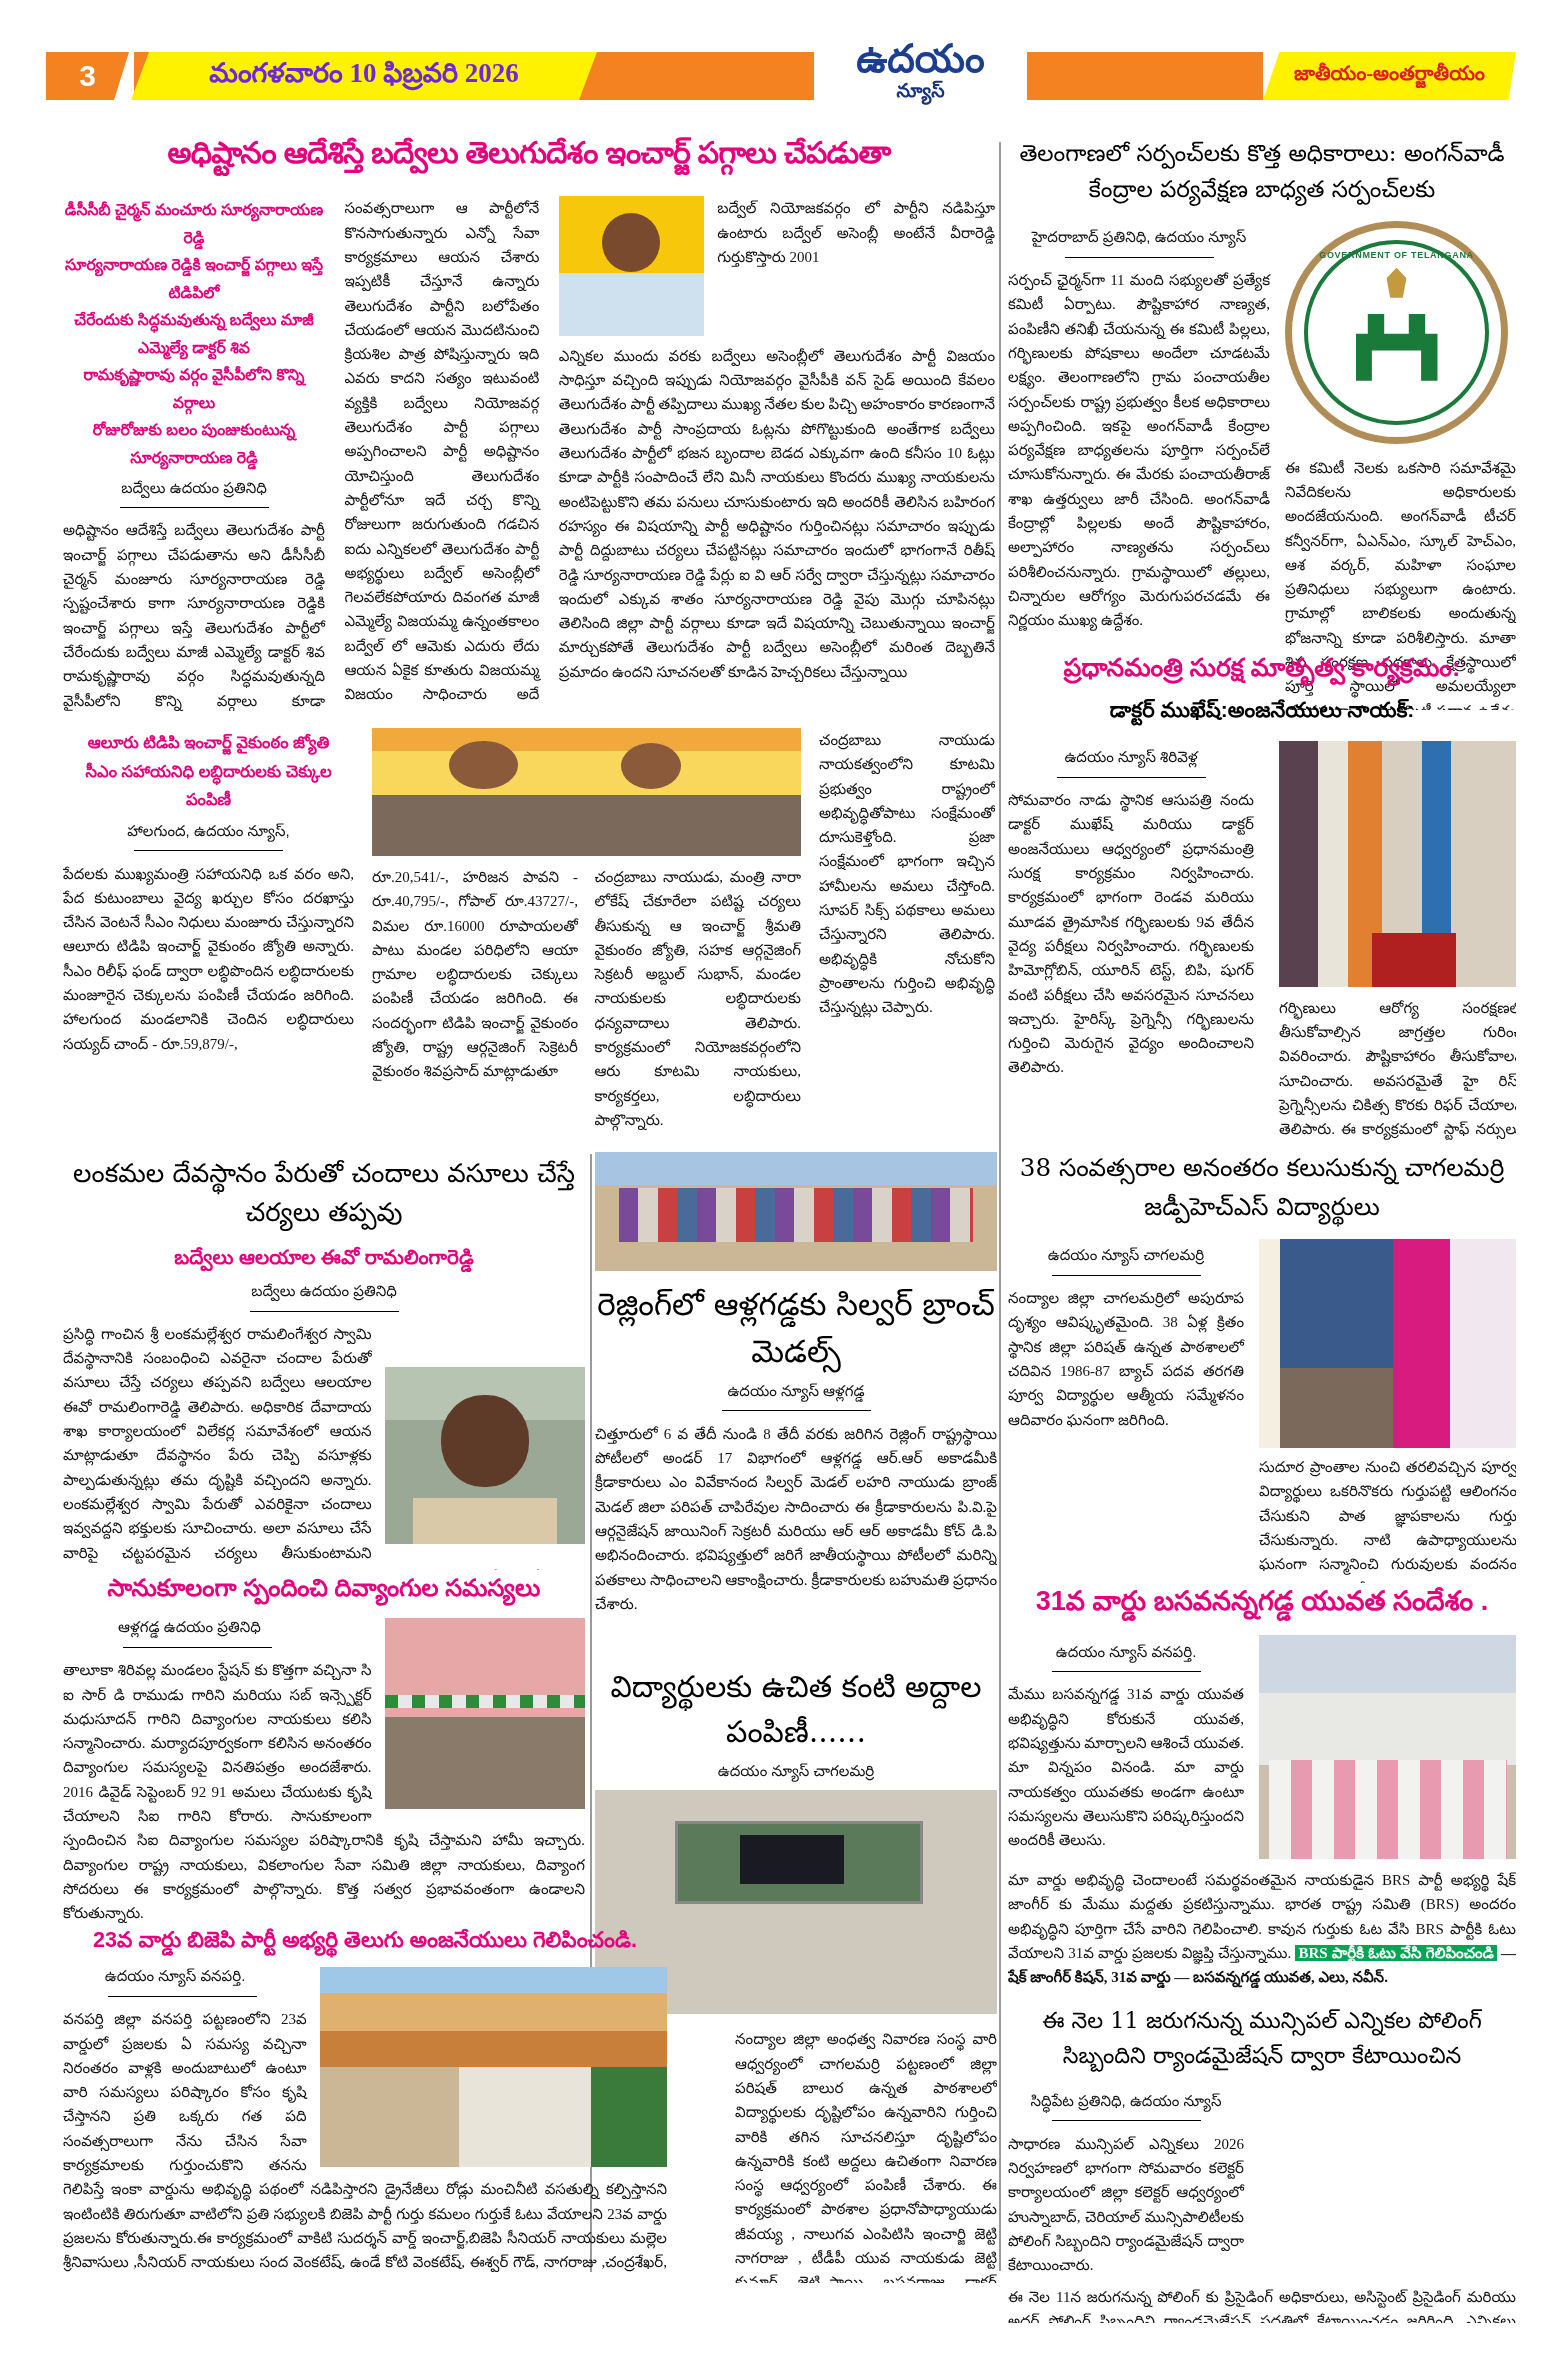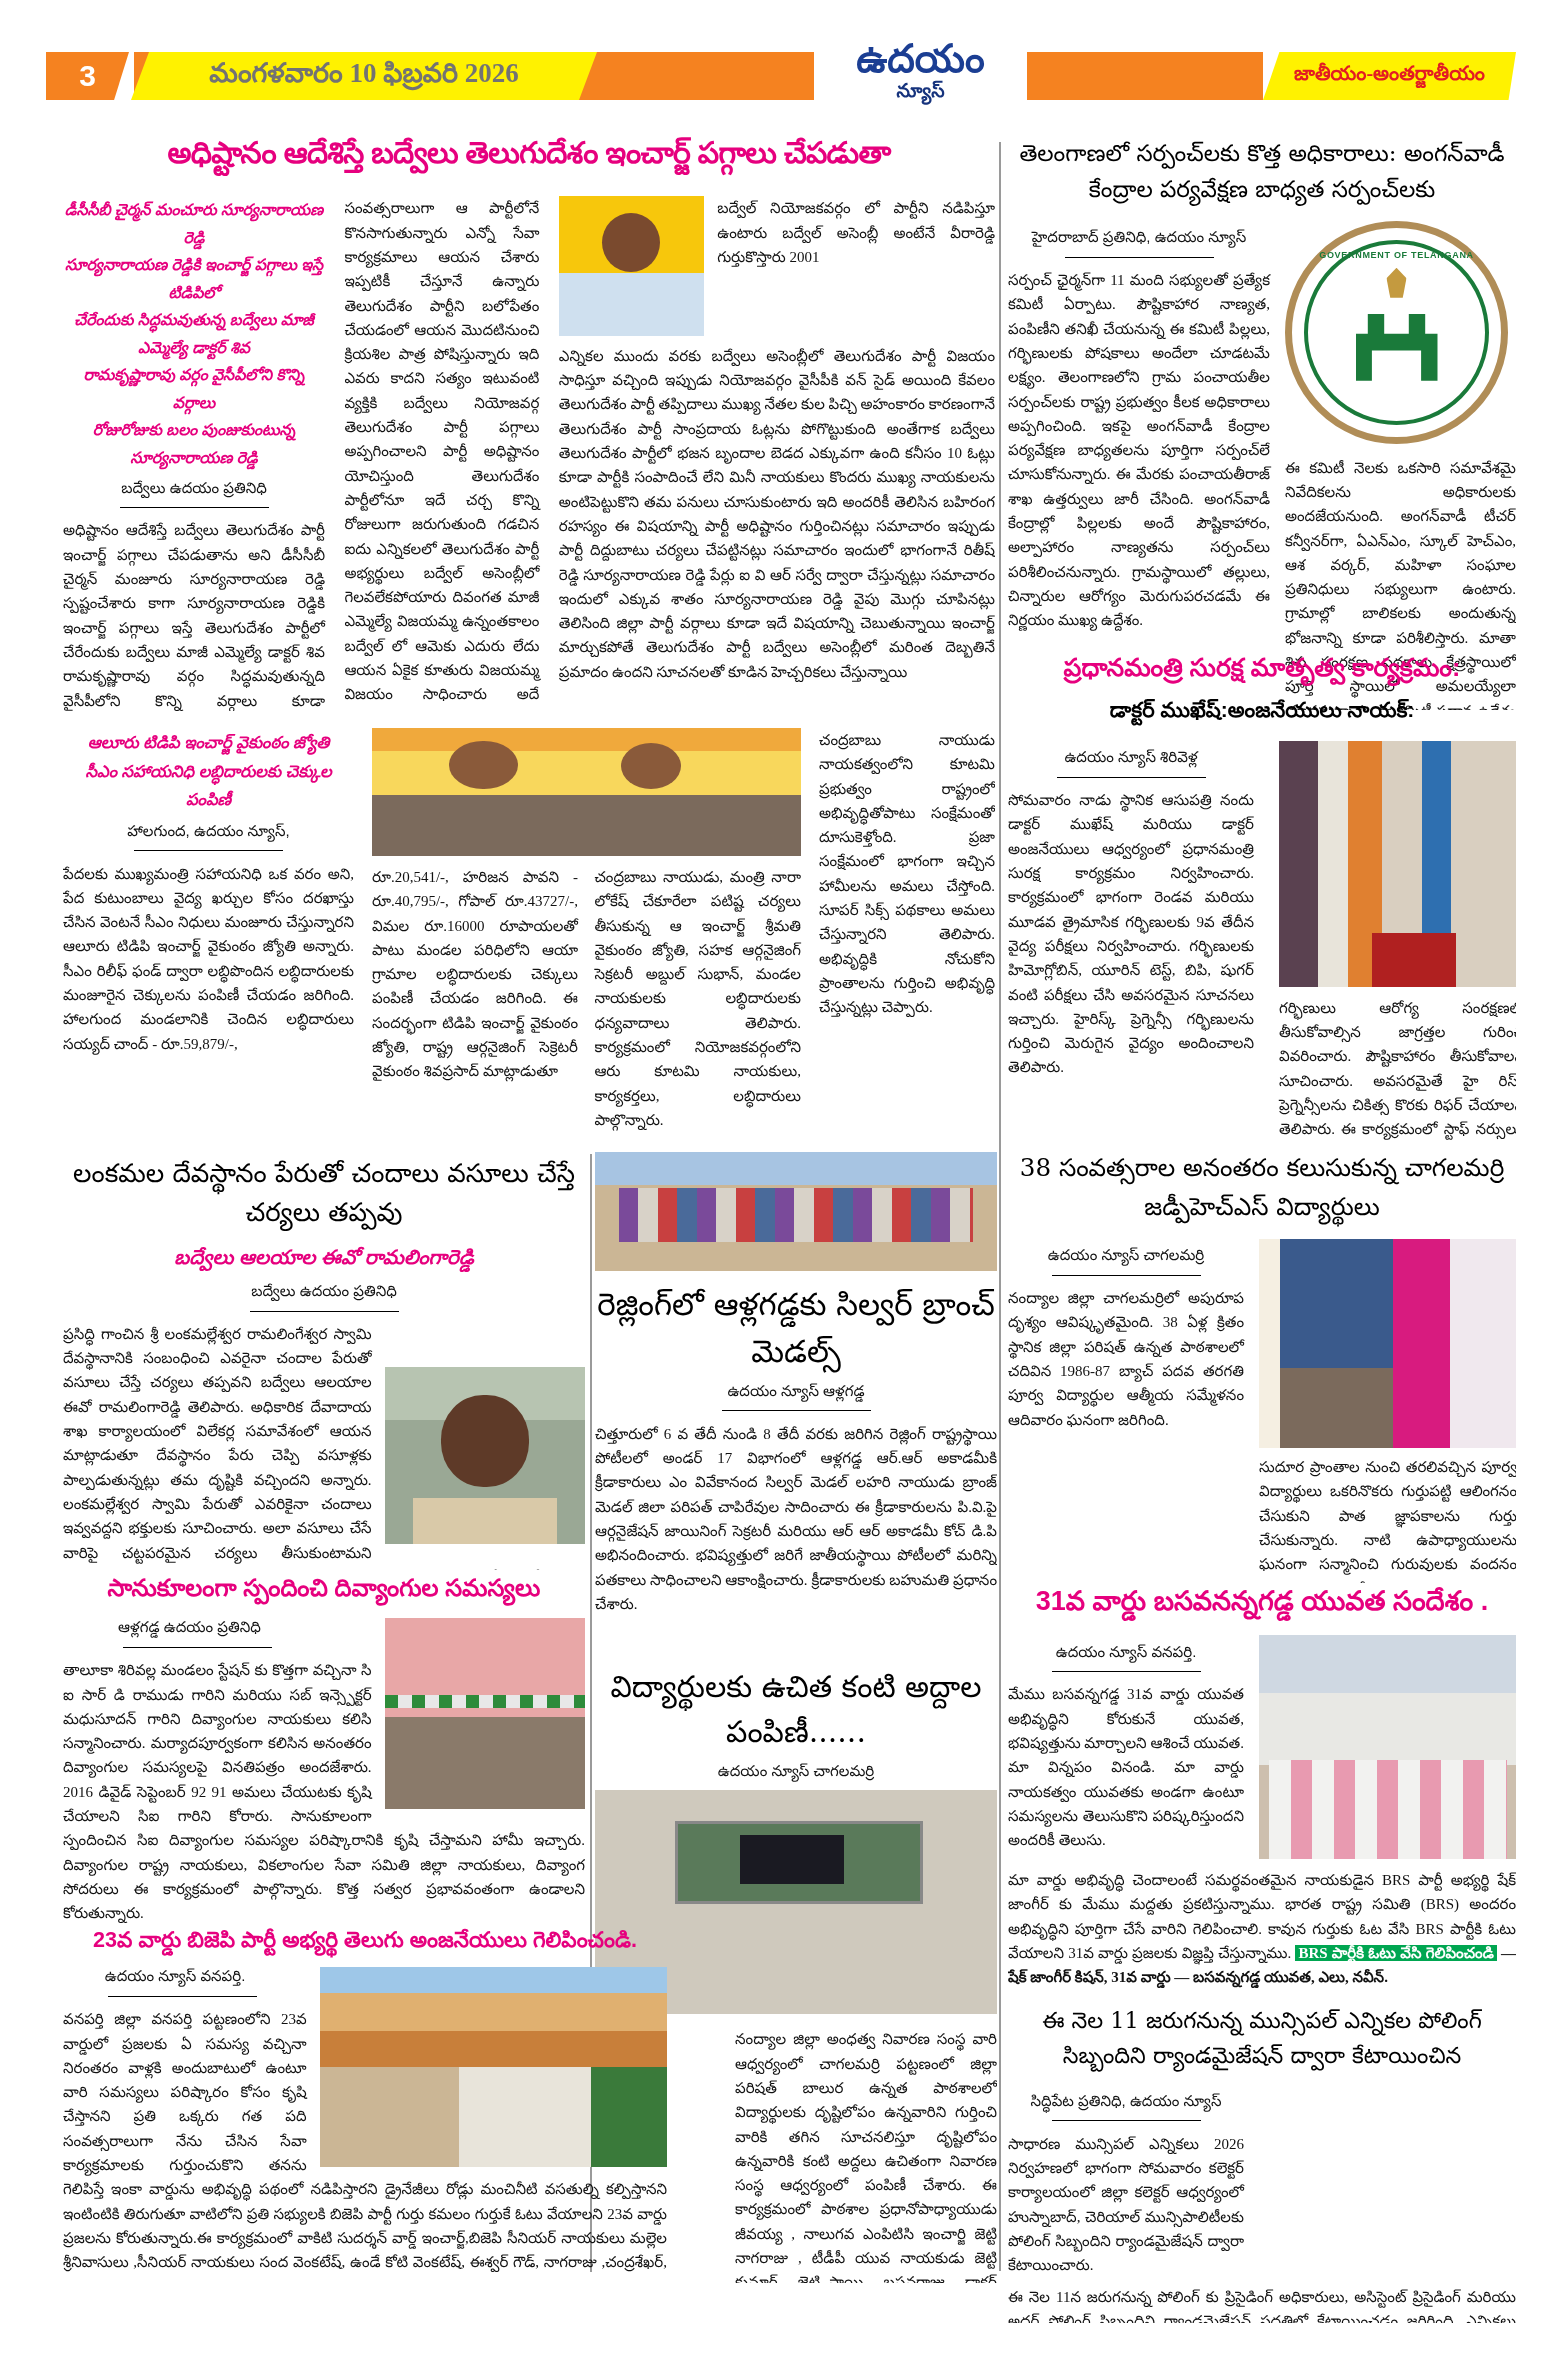--- a/index.html
+++ b/index.html
@@ -6,38 +6,38 @@
   .page{position:relative;width:1561px;height:2354px;background:#ffffff;margin:0 auto;
         font-family:"Liberation Serif","DejaVu Serif",serif;color:#111;overflow:hidden;}
   
   .mast{position:absolute;left:0;top:0;width:100%;height:127px;}
   .band{position:absolute;top:52px;height:48px;}
   .band-orange-mid{left:134px;width:1129px;background:#f58220;}
   .pageno{left:46px;width:83px;background:#f58220;clip-path:polygon(0 0,100% 0,82% 100%,0 100%);
           color:#fff;font-family:"Liberation Sans",sans-serif;font-weight:bold;font-size:30px;
           display:flex;align-items:center;justify-content:center;}
   .dateband{left:131px;width:466px;background:#fff200;clip-path:polygon(18px 0,100% 0,calc(100% - 18px) 100%,0 100%);
-            display:flex;align-items:center;justify-content:center;color:#737373;
+            display:flex;align-items:center;justify-content:center;color:#6d28d9;
             font-weight:bold;font-size:27px;}
   .tagband{left:1263px;width:253px;background:#fff200;clip-path:polygon(16.4px 0,100% 0,calc(100% - 7.5px) 100%,0 100%);
            display:flex;align-items:center;justify-content:center;color:#e31b23;
            font-weight:bold;font-size:20px;}
   .logobox{position:absolute;left:814px;top:31px;width:213px;height:76px;background:#fff;
            display:flex;flex-direction:column;align-items:center;justify-content:center;line-height:1;}
   .logo-main{color:#1b3e93;font-family:"Liberation Sans",sans-serif;font-weight:bold;font-size:39px;}
   .logo-sub{color:#16337d;font-family:"Liberation Sans",sans-serif;font-weight:bold;font-size:19px;margin-top:3px;}
   
   section{position:absolute;overflow:hidden;}
   h1,h2{margin:0;font-weight:600;}
   .headline-main{font-family:"Liberation Sans",sans-serif;font-weight:bold;font-size:30px;
                  text-align:center;white-space:nowrap;color:#e6007e;letter-spacing:-0.7px;}
   .headline-black{font-family:"DejaVu Serif",serif;font-weight:500;color:#000;text-align:center;}
   .headline-pinkb{font-family:"Liberation Sans",sans-serif;font-weight:bold;color:#e6007e;text-align:center;}
   .standfirst{color:#e6007e;font-family:"Liberation Sans",sans-serif;font-weight:bold;
-              text-align:center;line-height:1.75;font-style:italic;}
+              text-align:center;line-height:1.75;}
   .byline{font-family:"Liberation Sans",sans-serif;font-weight:normal;font-size:15px;text-align:center;margin:7.5px 0 0 0;}
   .byrule{width:149px;border-top:1.9px solid #000;margin:7.5px auto 10.4px auto;}
   .body{font-size:15px;line-height:1.62;text-align:justify;margin:0;}
   .cols{display:flex;}
   .ph{position:relative;overflow:hidden;flex:none;}
   .vrule{position:absolute;width:1.5px;background:#9a9a9a;}
   
   .ph-politician{background:linear-gradient(180deg,#f7c70c 0 55%,#cfe0ef 55% 100%),#f7c70c;}
   .ph-politician:before{content:"";position:absolute;left:30%;top:12%;width:40%;height:42%;
       border-radius:50%;background:#7a4a2e;}

